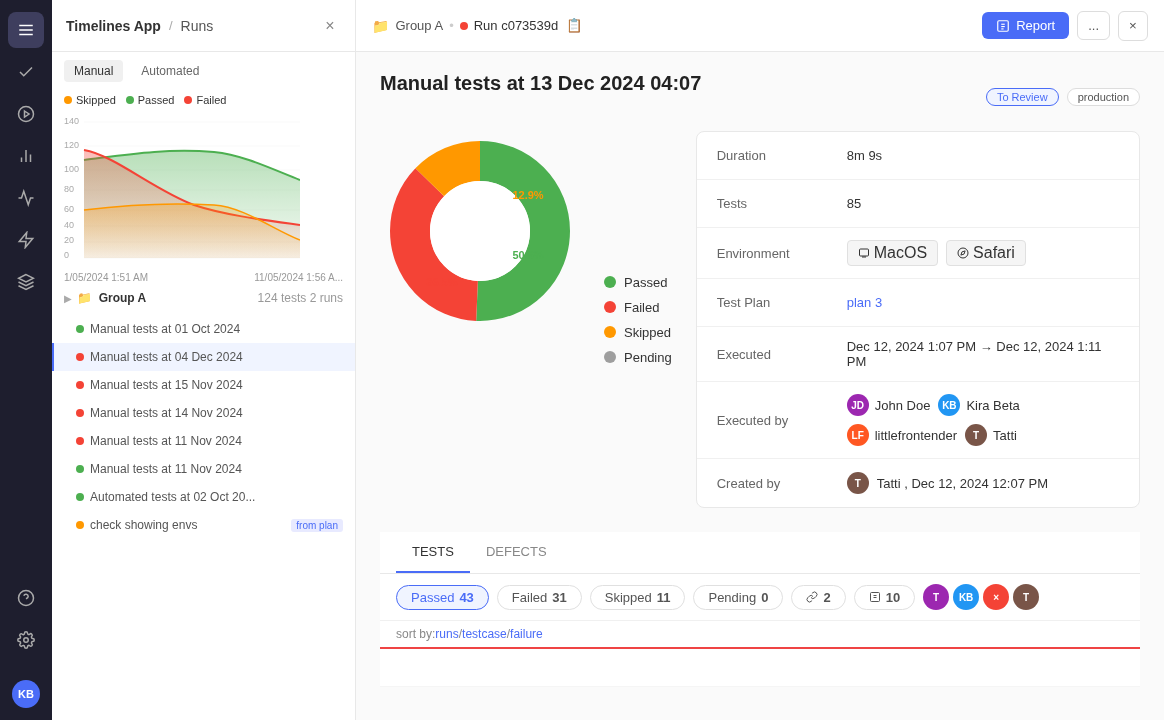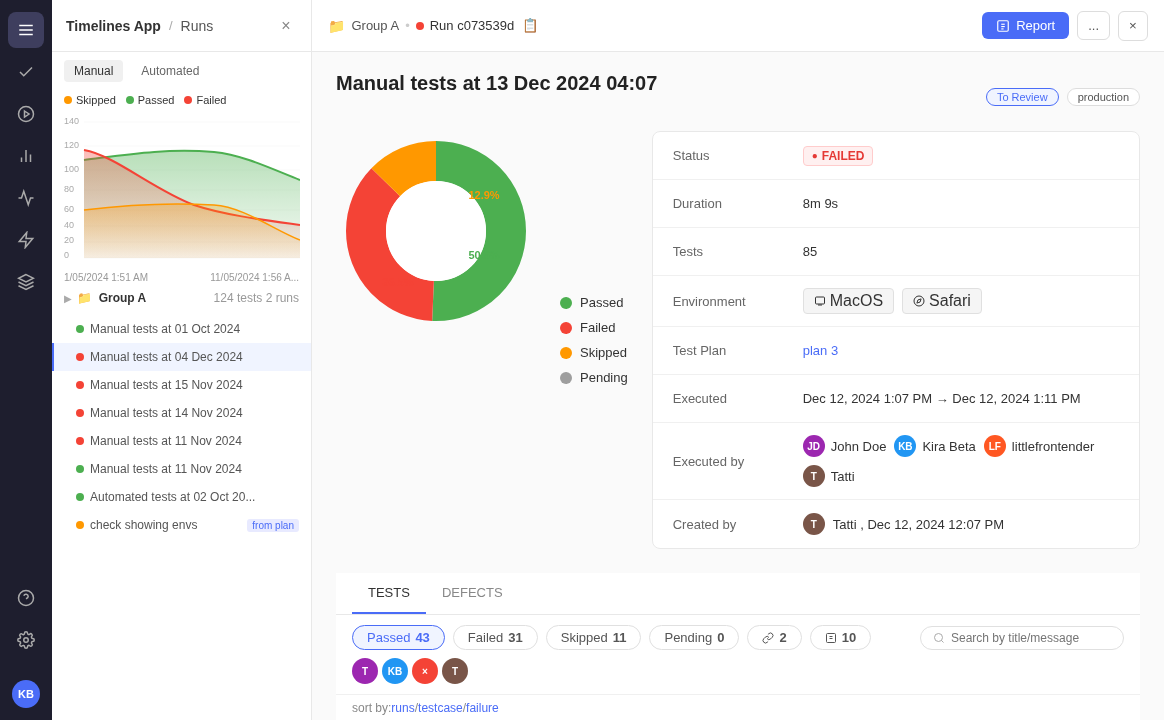--- a/index.html
+++ b/index.html
@@ -10,21 +10,21 @@
       width: 52px; background: #1e1e2e; display: flex; flex-direction: column; align-items: center; padding: 12px 0; gap: 6px; flex-shrink: 0;
     }
     .sidebar-icon-btn {
       width: 36px; height: 36px; border-radius: 8px; display: flex; align-items: center; justify-content: center; color: #aaa; cursor: pointer; border: none; background: transparent;
     }
     .sidebar-icon-btn.active { background: #3e3e5e; color: #fff; }
     .sidebar-icon-btn svg { width: 18px; height: 18px; }
 
     
     .nav-panel {
-      width: 260px; background: #fff; border-right: 1px solid #e8e8e8; display: flex; flex-direction: column; flex-shrink: 0;
+      width: 304px; background: #fff; border-right: 1px solid #e8e8e8; display: flex; flex-direction: column; flex-shrink: 0;
     }
     .nav-header {
       padding: 10px 14px; border-bottom: 1px solid #e8e8e8; display: flex; align-items: center; gap: 8px; min-height: 52px;
     }
     .nav-header-separator { color: #aaa; }
     .nav-header-run { color: #555; font-weight: 500; font-size: 14px; }
     .nav-header-close { margin-left: auto; width: 22px; height: 22px; border-radius: 4px; display: flex; align-items: center; justify-content: center; cursor: pointer; color: #888; border: none; background: transparent; font-size: 16px; }
 
     .nav-tabs { display: flex; padding: 8px 12px; gap: 8px; }
     .nav-tab-btn { padding: 4px 10px; border-radius: 4px; border: none; cursor: pointer; font-size: 12px; background: transparent; color: #666; }
@@ -375,29 +375,20 @@
             <div class="legend-color" style="background:#ff9800;"></div>
             <span>Skipped</span>
           </div>
           <div class="legend-entry">
             <div class="legend-color" style="background:#9e9e9e;"></div>
             <span>Pending</span>
           </div>
         </div>
 
         <div class="status-panel">
-          <div class="status-row">
-            <span class="status-key">Status</span>
-            <div class="status-val">
-              <span class="badge-failed">
-                <span style="font-size:10px;">●</span>
-                <span>FAILED</span>
-              </span>
-            </div>
-          </div>
           <div class="status-row">
             <span class="status-key">Duration</span>
             <span class="status-val">8m 9s</span>
           </div>
           <div class="status-row">
             <span class="status-key">Tests</span>
             <span class="status-val">85</span>
           </div>
           <div class="status-row">
             <span class="status-key">Environment</span>
@@ -489,27 +480,20 @@
           <span class="count">2</span>
         </button>
         <button class="filter-btn">
           <svg width="12" height="12" viewBox="0 0 24 24" fill="none" stroke="currentColor" stroke-width="2">
               <rect x="3" y="3" width="18" height="18" rx="2"></rect>
               <line x1="9" y1="9" x2="15" y2="9"></line>
               <line x1="9" y1="13" x2="15" y2="13"></line>
             </svg>
           <span class="count">10</span>
         </button>
-        <div class="search-box">
-          <svg width="12" height="12" viewBox="0 0 24 24" fill="none" stroke="#aaa" stroke-width="2">
-              <circle cx="11" cy="11" r="8"></circle>
-              <line x1="21" y1="21" x2="16.65" y2="16.65"></line>
-            </svg>
-          <input type="text" placeholder="Search by title/message" style="">
-        </div>
         <div class="user-filter-chips">
           <div class="user-filter-chip" style="background:#9c27b0;">T</div>
           <div class="user-filter-chip" style="background:#2196f3;">KB</div>
           <div class="user-filter-chip" style="background:#f44336;">×</div>
           <div class="user-filter-chip" style="background:#795548;">T</div>
         </div>
       </div>
 
       <div class="sort-row">
         <span>sort by:</span>

